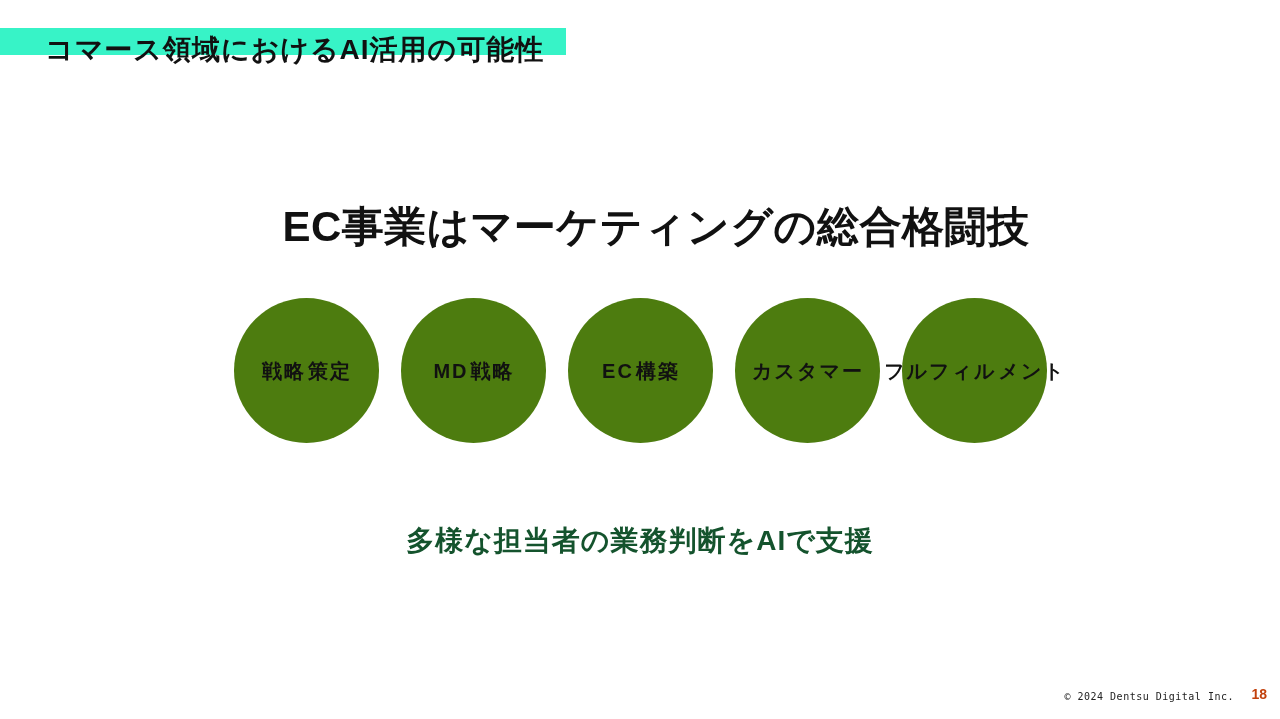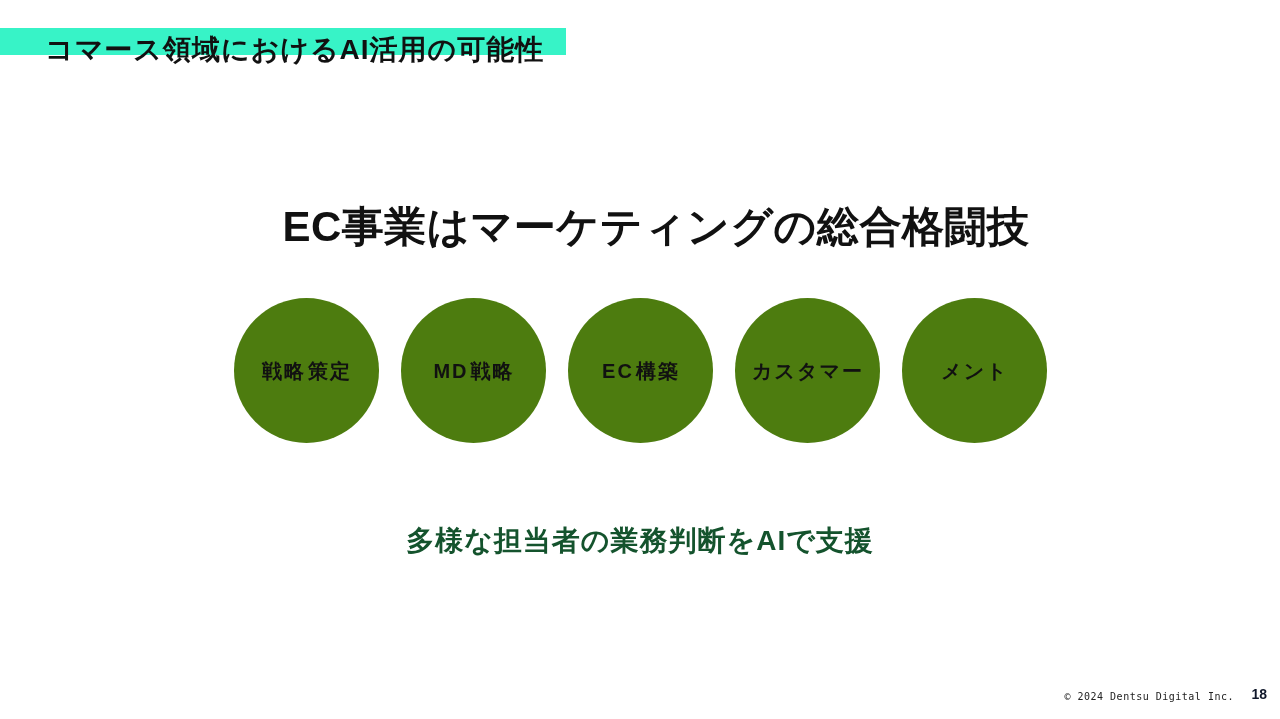--- a/index.html
+++ b/index.html
@@ -112,21 +112,21 @@
     color: #222222;
     white-space: nowrap;
     margin-top: 26px;
   }
   .page-number {
     position: absolute;
     right: 13px;
     bottom: 17px;
     font-size: 14px;
     font-weight: bold;
-    color: #0f172a;
+    color: #c2410c;
     margin-left: 35px;
   }
 </style>
 </head>
 <body>
 
 <div class="slide">
 
   <div class="title-bar"></div>
   <h1 class="slide-title">コマース領域におけるAI活用の可能性</h1>
@@ -143,20 +143,21 @@
       <span class="line">戦略</span>
     </div>
     <div class="circle">
       <span class="line">EC</span>
       <span class="line">構築</span>
     </div>
     <div class="circle">
       <span class="line">カスタマー</span>
     </div>
     <div class="circle">
+      <span class="line">フルフィル</span>
       <span class="line">メント</span>
     </div>
   </div>
 
   <h3 class="subtitle">多様な担当者の業務判断をAIで支援</h3>
 
   <div class="footer-copyright">© 2024 Dentsu Digital Inc.</div>
   <div class="page-number">18</div>
 
 </div>

